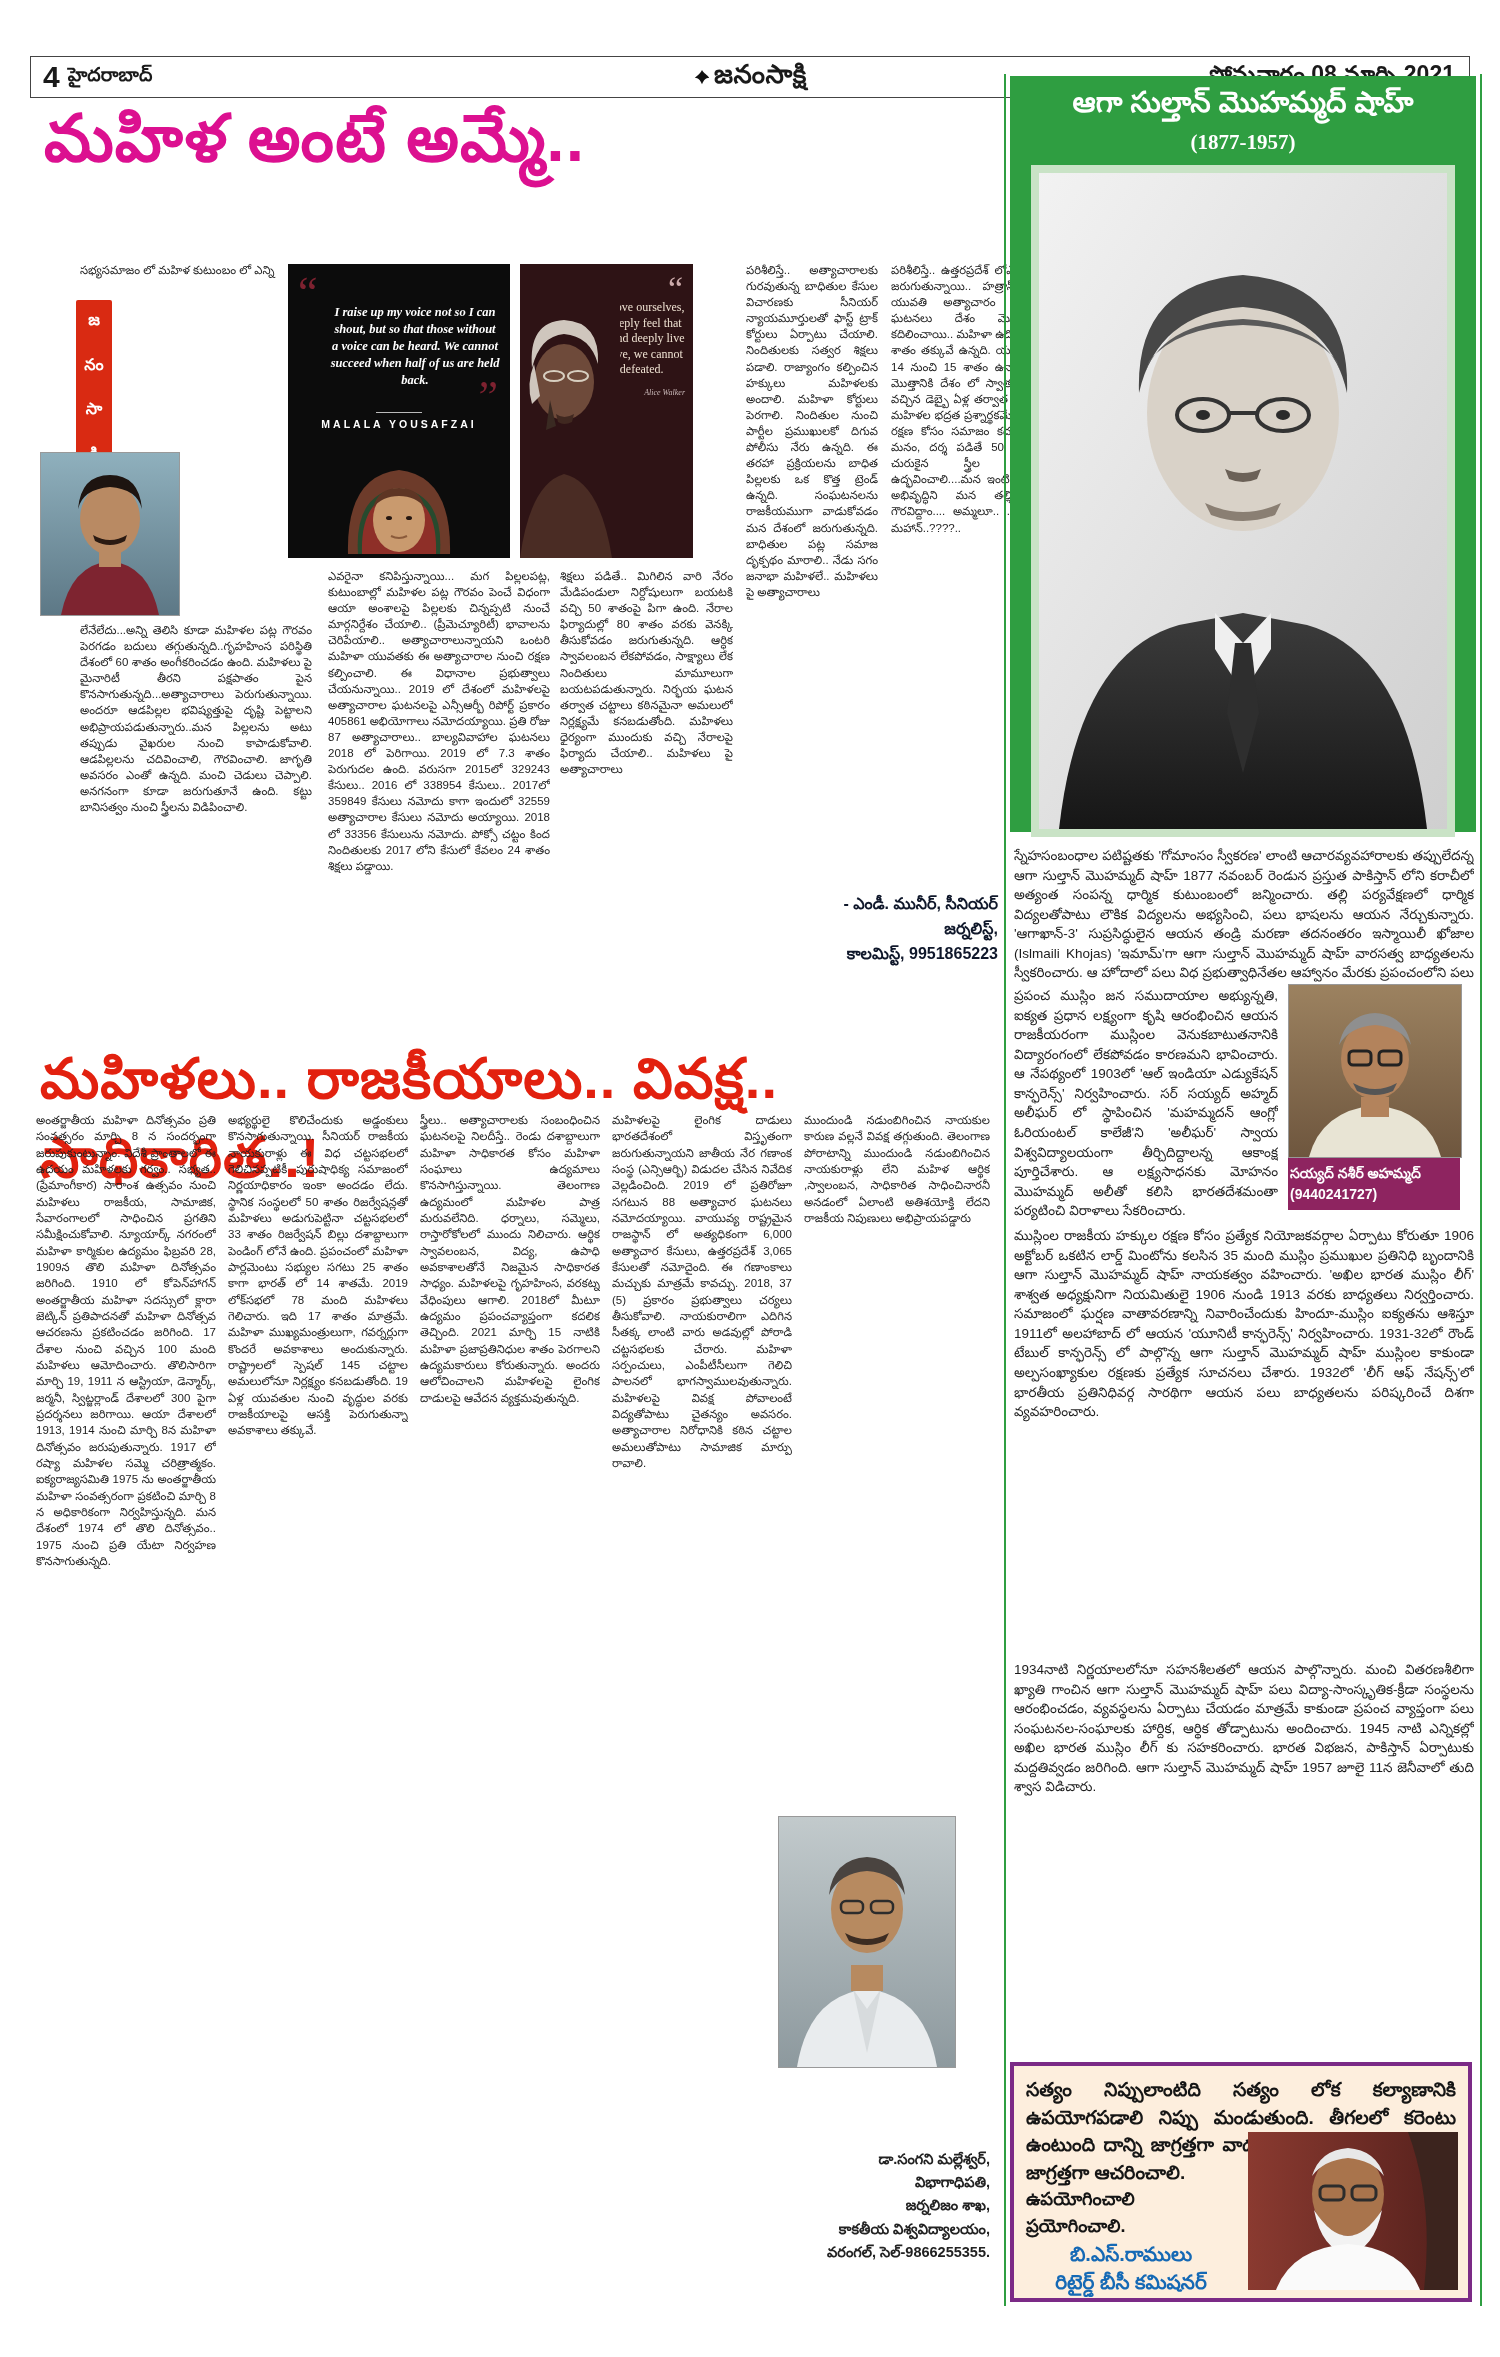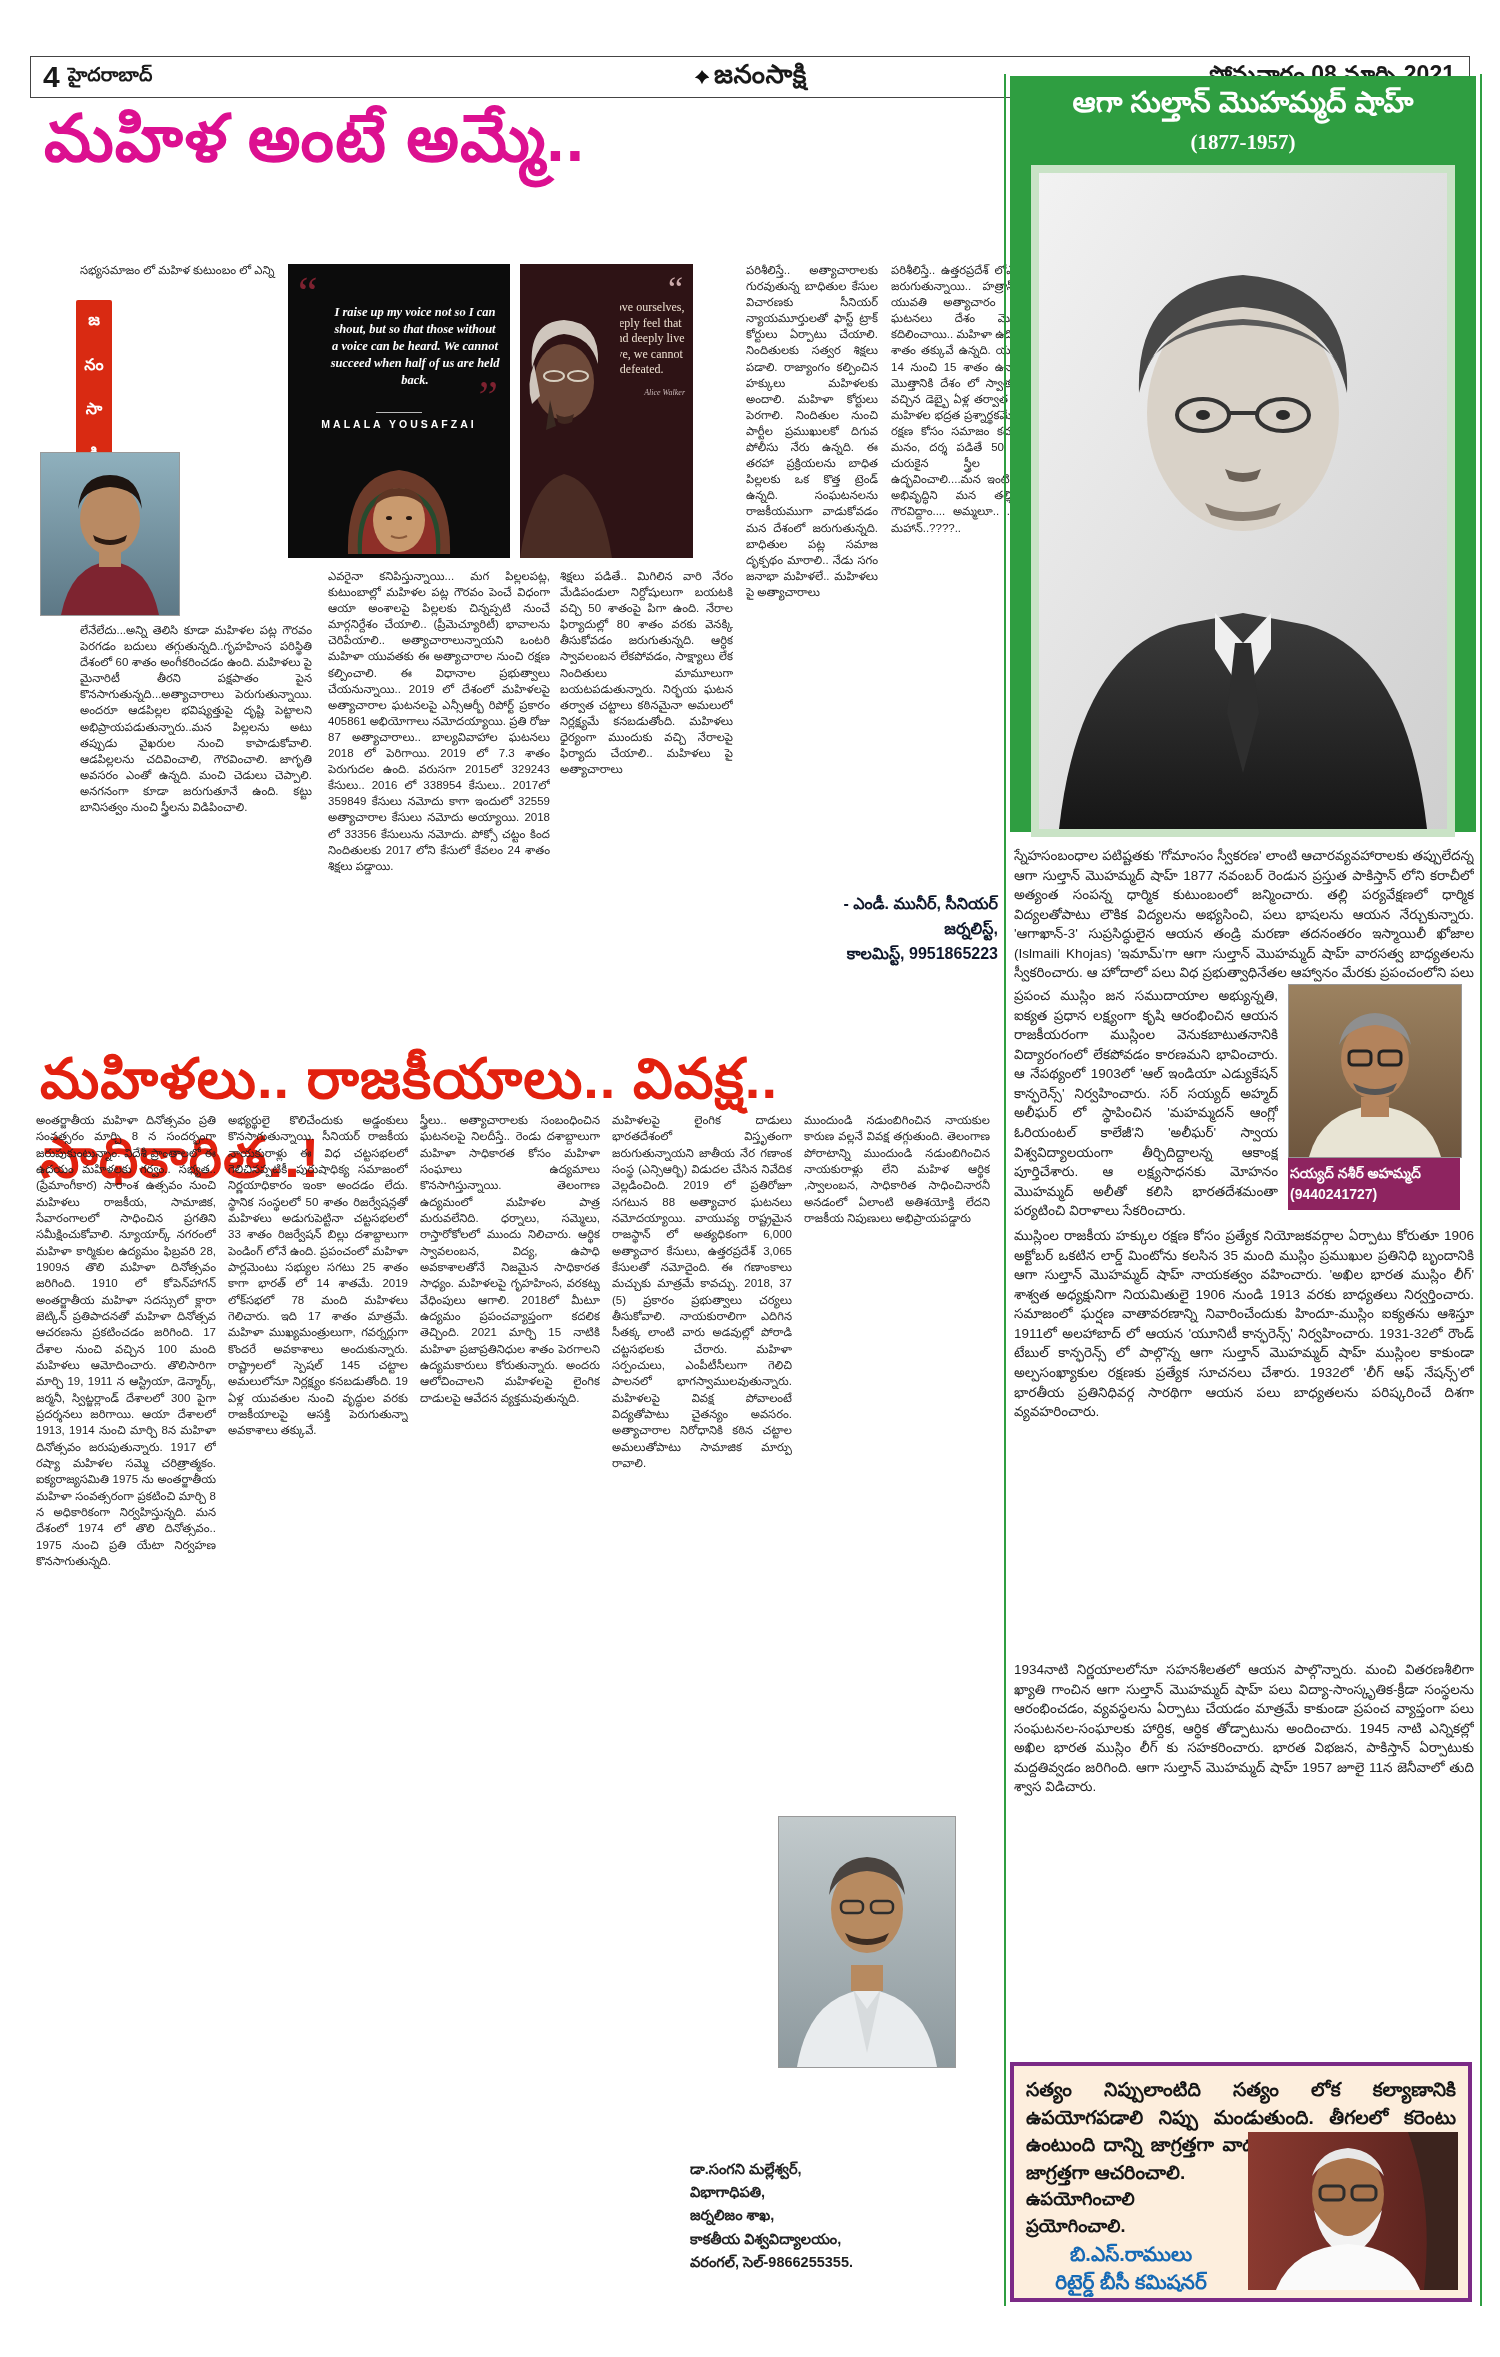--- a/index.html
+++ b/index.html
@@ -57,22 +57,22 @@
 
   
   .byline1{left:790px;top:892px;width:208px;text-align:right;font-weight:bold;font-size:16px;
            line-height:1.55;color:#0f172a;}
 
   
   .headline2{left:40px;top:1022px;width:930px;font-size:56px;font-weight:bold;color:#e2210f;
              letter-spacing:1px;margin-top:24px;}
 
   
-  .byline2{left:690px;top:2148px;width:300px;text-align:left;font-weight:bold;font-size:14.5px;
-           line-height:1.6;color:#222;margin-top:10px;}
+  .byline2{left:690px;top:2148px;width:300px;text-align:right;font-weight:bold;font-size:14.5px;
+           line-height:1.6;color:#222;}
 
   
   .right-frame{left:1004px;top:74px;width:2px;height:2232px;background:#2f9e41;}
   .right-frame2{left:1480px;top:74px;width:2px;height:2232px;background:#2f9e41;}
   .green-box{left:1010px;top:76px;width:466px;height:756px;background:#2f9e41;text-align:center;}
   .green-title{color:#fff;font-weight:bold;font-size:29px;padding-top:10px;}
   .green-years{color:#fff;font-weight:bold;font-family:"Liberation Serif",serif;font-size:21px;
                padding-top:4px;}
   .portrait-mat{margin:10px auto 0;width:424px;height:672px;background:#c9e3c6;
                 display:flex;align-items:center;justify-content:center;}

